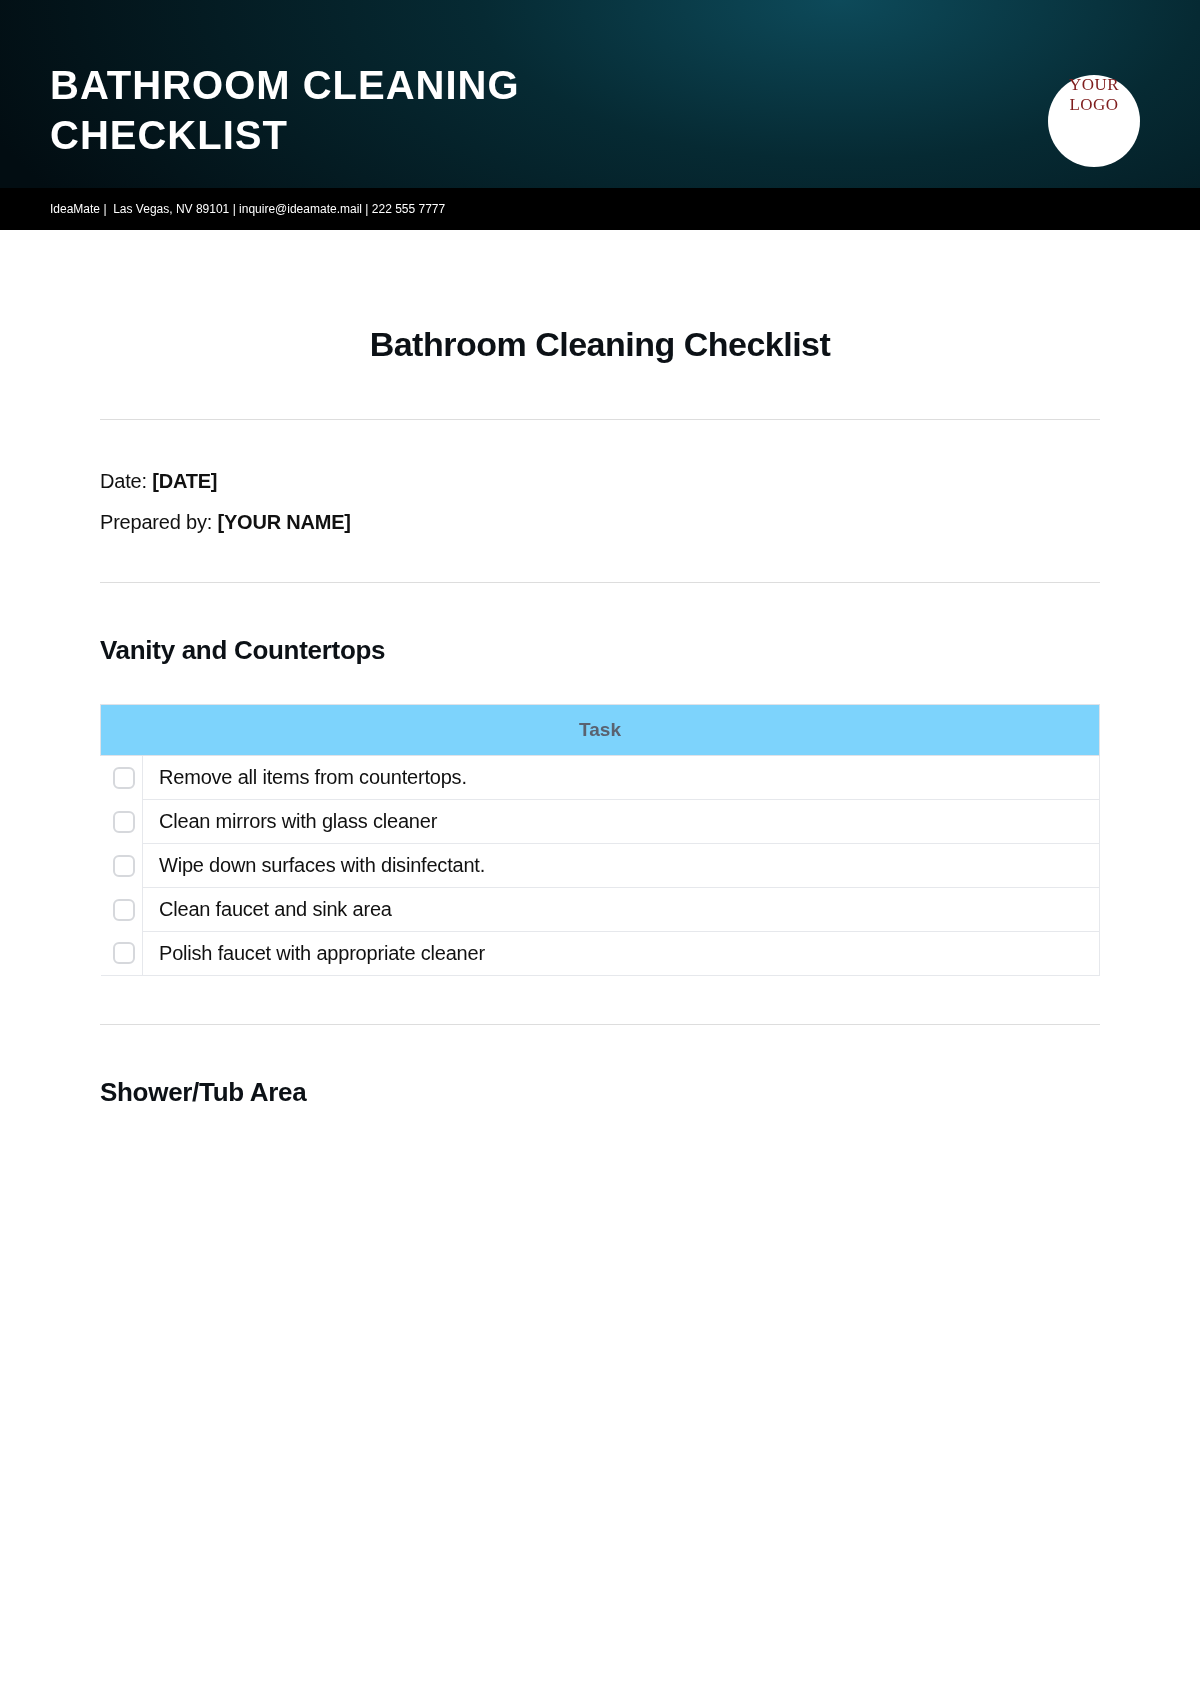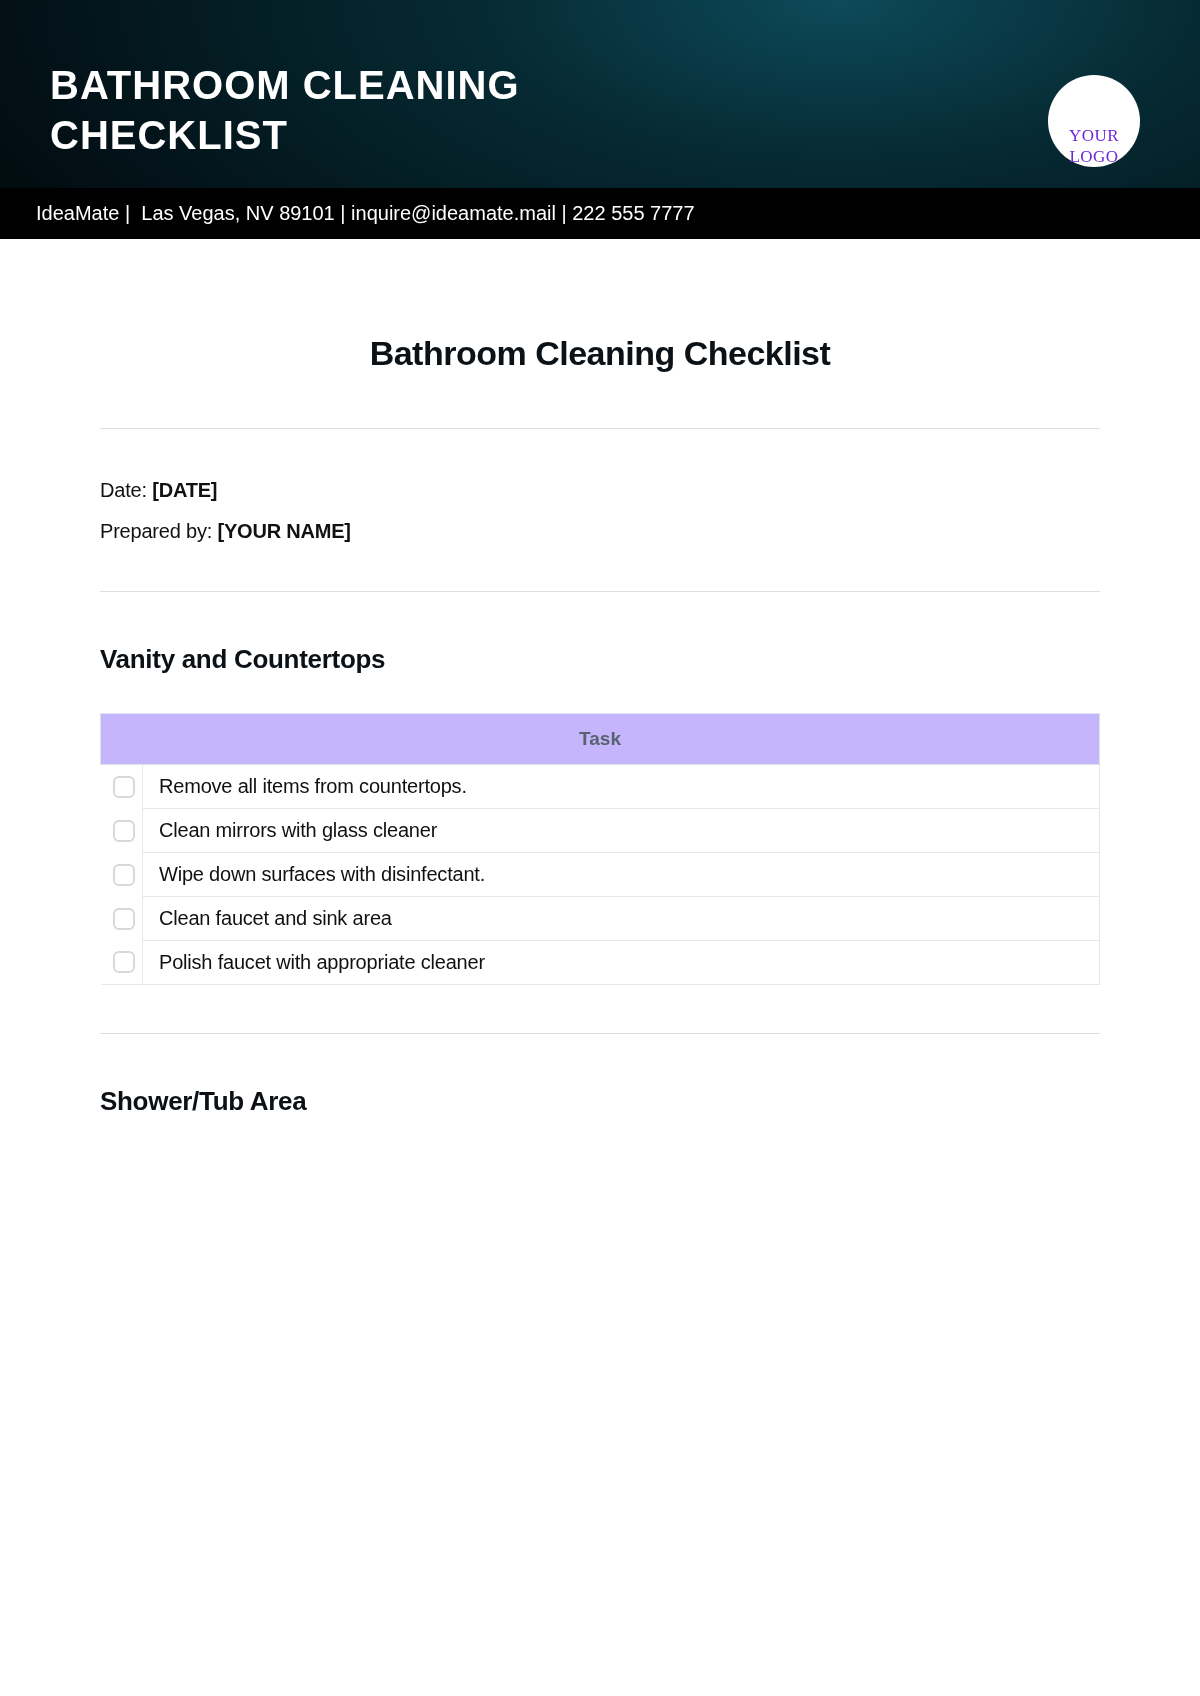--- a/index.html
+++ b/index.html
@@ -26,34 +26,34 @@
   }
   .logo-circle {
     position: absolute;
     right: 60px;
     top: 75px;
     width: 92px;
     height: 92px;
     background: #fff;
     border-radius: 50%;
     display: flex;
-    align-items: flex-end;
+    align-items: flex-start;
     justify-content: center;
     text-align: center;
     font-family: Georgia, "Times New Roman", serif;
     font-size: 17px;
     line-height: 1.2;
-    color: #6d28d9;
+    color: #7f1d1d;
     letter-spacing: 0.5px;
   }
   .contact-bar {
     background: #000;
     color: #fff;
-    font-size: 20px;
-    padding: 14px 36px;
+    font-size: 12px;
+    padding: 14px 50px;
   }
   .page {
     padding: 95px 100px 40px 100px;
   }
   .doc-title {
     text-align: center;
     font-size: 34px;
     font-weight: 800;
     color: #0c1116;
     letter-spacing: -0.5px;
@@ -77,21 +77,21 @@
     color: #0c1116;
     letter-spacing: -0.3px;
     margin-bottom: 38px;
   }
   .task-table {
     width: 100%;
     border-collapse: collapse;
     margin-bottom: 48px;
   }
   .task-table th {
-    background: #c4b5fd;
+    background: #7dd3fc;
     color: #5a6270;
     font-weight: 700;
     font-size: 19px;
     text-align: center;
     padding: 14px 8px;
     border: 1px solid #dfe2e8;
   }
   .task-table td {
     border: 1px solid #e6e8ec;
     padding: 0;

